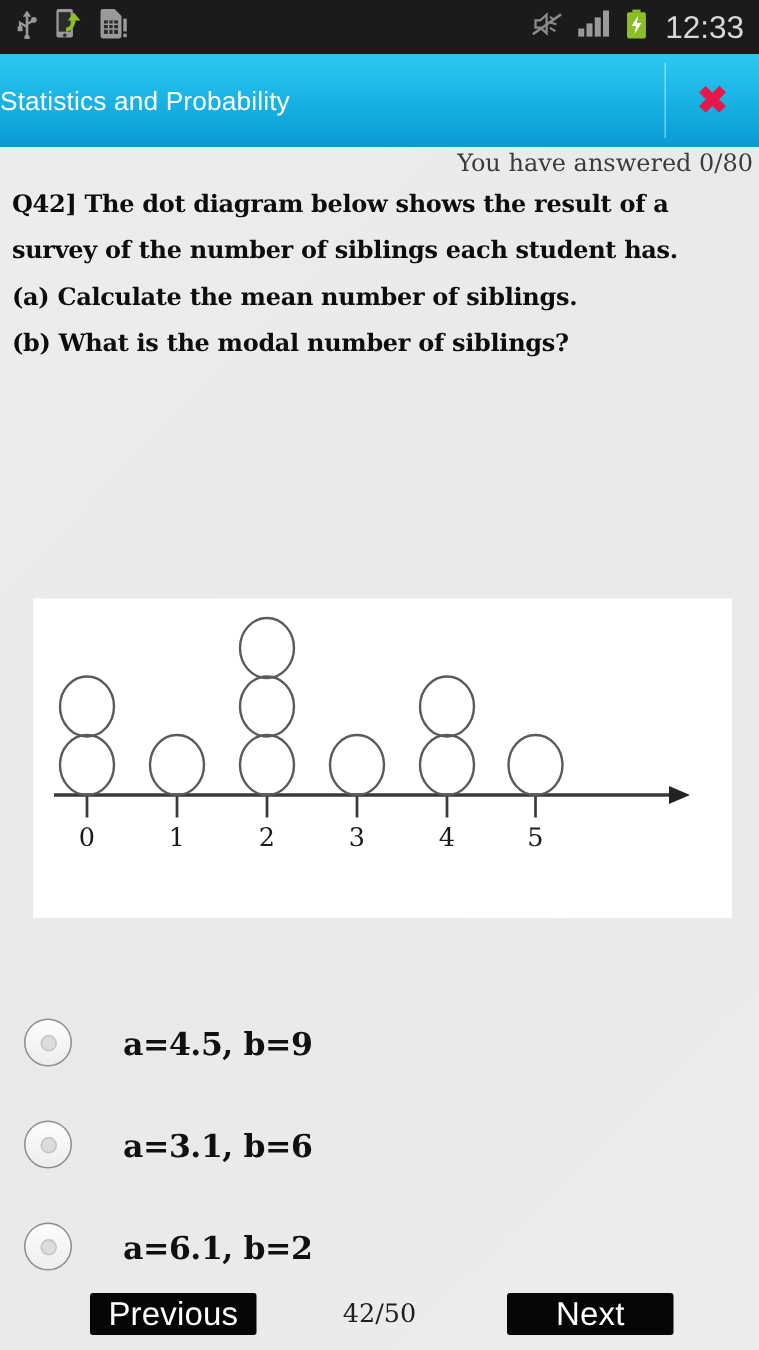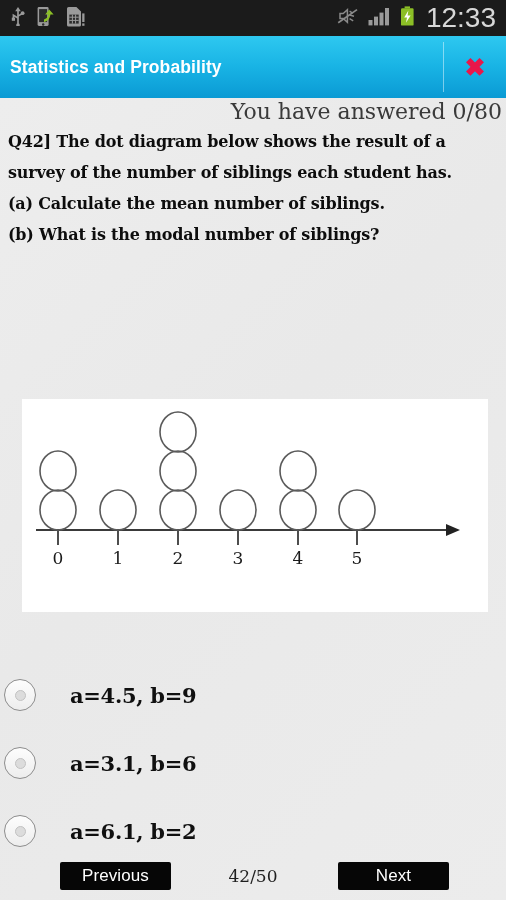--- a/index.html
+++ b/index.html
@@ -24,42 +24,42 @@
     background: #1b1b1b;
     display: flex;
     align-items: center;
     padding: 0 10px;
   }
   .status-left { display: flex; align-items: center; gap: 11px; }
   .status-right { margin-left: auto; display: flex; align-items: center; gap: 9px; }
   .sb-icon { display: block; }
   .clock {
     color: #d8d8d8;
-    font-size: 28px;
+    font-size: 21px;
     font-family: "Liberation Sans", sans-serif;
     letter-spacing: 0px;
     line-height: 1;
     padding-left: 2px;
     text-align: center;
   }
 
   
   .titlebar {
     position: absolute;
     top: 36px; left: 0;
     width: 506px; height: 62px;
     background: linear-gradient(to bottom, #2ec8f0 0%, #19b4e5 48%, #0a9ad4 100%);
     display: flex;
     align-items: center;
   }
   .titlebar .title {
     color: #ffffff;
     font-size: 17.5px;
-    font-weight: bold;
-    padding-left: 10px;
+    font-weight: normal;
+    padding-left: 0;
     letter-spacing: 0.1px;
   }
   .title-divider {
     position: absolute;
     right: 62px; top: 6px;
     width: 1px; height: 50px;
     background: rgba(255,255,255,0.45);
   }
   .close-btn {
     position: absolute;
@@ -80,21 +80,21 @@
     top: 98px; left: 0;
     width: 506px;
     height: 802px;
     background: linear-gradient(135deg, #ededed 0%, #e9e9e9 45%, #ececec 100%);
   }
 
   .answered {
     text-align: right;
     padding: 1px 4px 0 0;
     font-family: "DejaVu Serif", serif;
-    font-size: 22px;
+    font-size: 16px;
     color: #3a3a3a;
   }
 
   .question {
     padding: 2px 6px 0 8px;
     font-family: "DejaVu Serif", serif;
     font-weight: bold;
     font-size: 16px;
     line-height: 31px;
     color: #0d0d0d;
@@ -114,21 +114,21 @@
   
   .options {
     position: absolute;
     left: 0; top: 563px;
     width: 506px;
   }
   .option-row {
     display: flex;
     align-items: center;
     height: 68px;
-    padding-left: 4px;
+    padding-left: 16px;
   }
   .radio {
     width: 32px; height: 32px;
     border-radius: 50%;
     border: 1.6px solid #8d8d8d;
     background: linear-gradient(to bottom, #fdfdfd, #ededed);
     display: flex; align-items: center; justify-content: center;
     flex: none;
   }
   .radio-inner {
@@ -153,21 +153,21 @@
     width: 506px; height: 48px;
     display: flex;
     align-items: center;
   }
   .nav-btn {
     background: #060606;
     color: #ffffff;
     border: none;
     border-radius: 2px;
     font-family: "Liberation Sans", sans-serif;
-    font-size: 17px;
+    font-size: 22px;
     height: 28px;
     cursor: pointer;
     letter-spacing: 0.1px;
   }
   .nav-prev { position: absolute; left: 60px; width: 111px; }
   .nav-next { position: absolute; right: 57px; width: 111px; text-align: center; }
   .page-counter {
     position: absolute;
     left: 0; right: 0;
     text-align: center;

